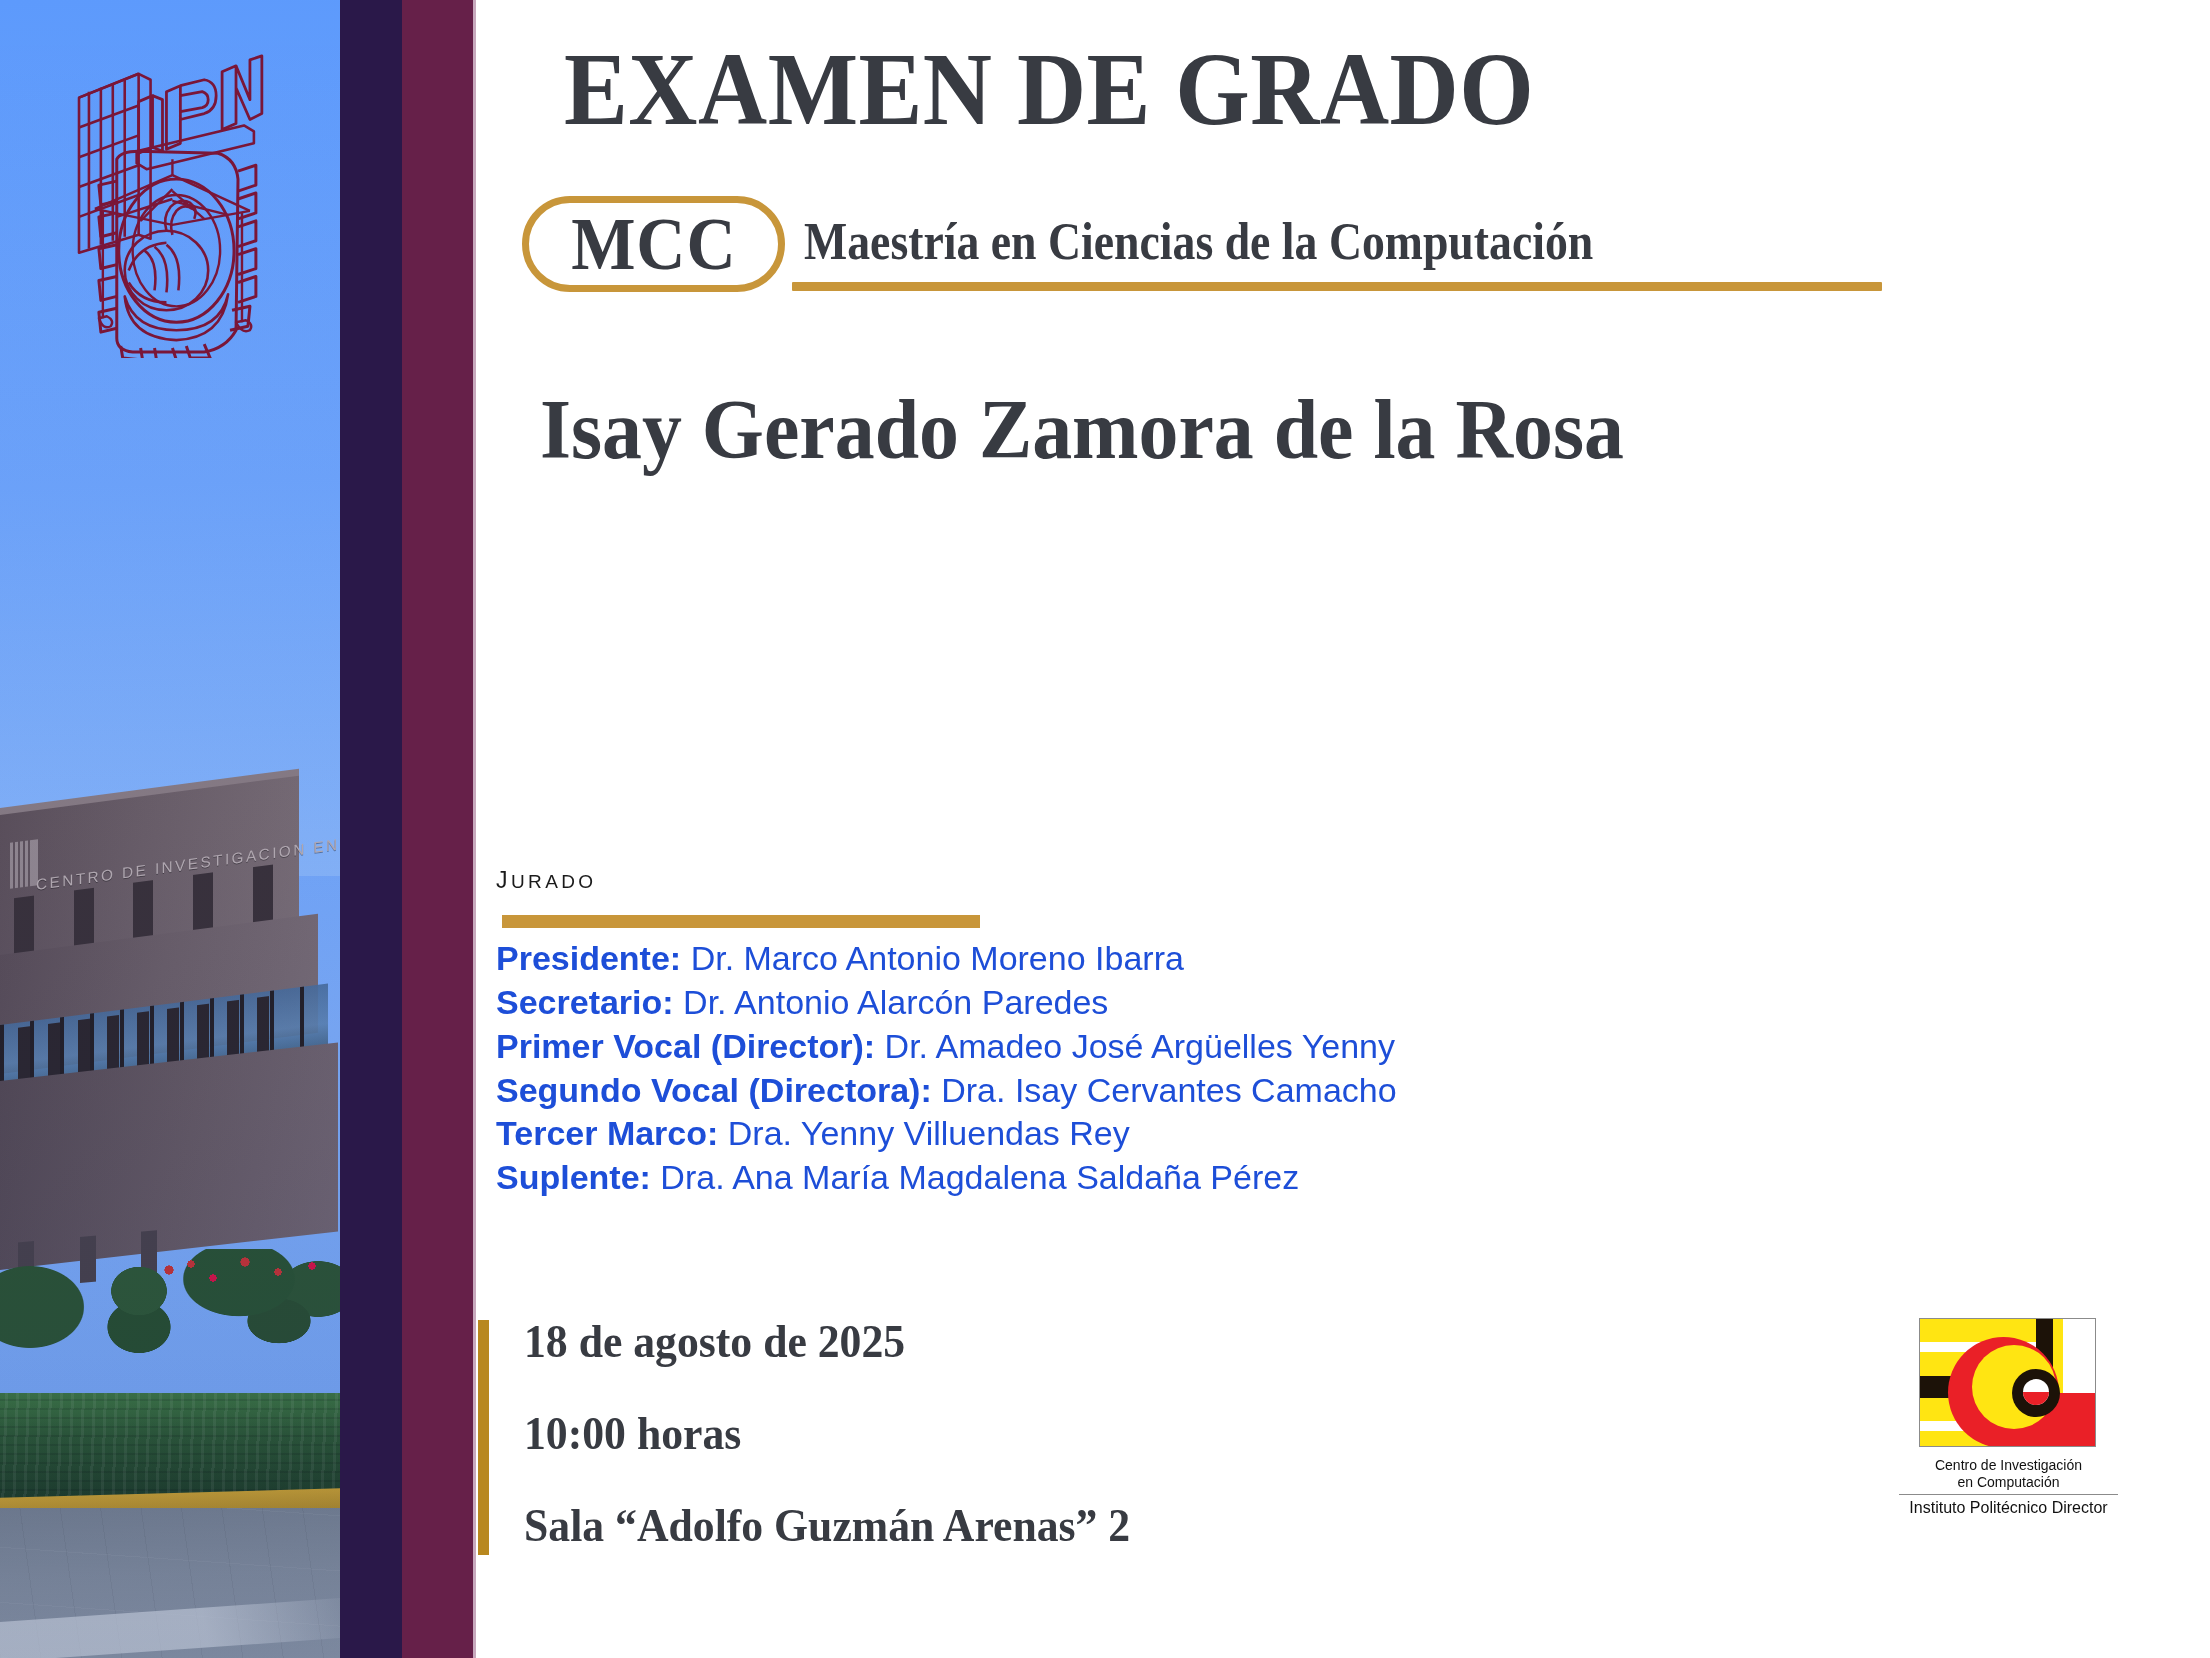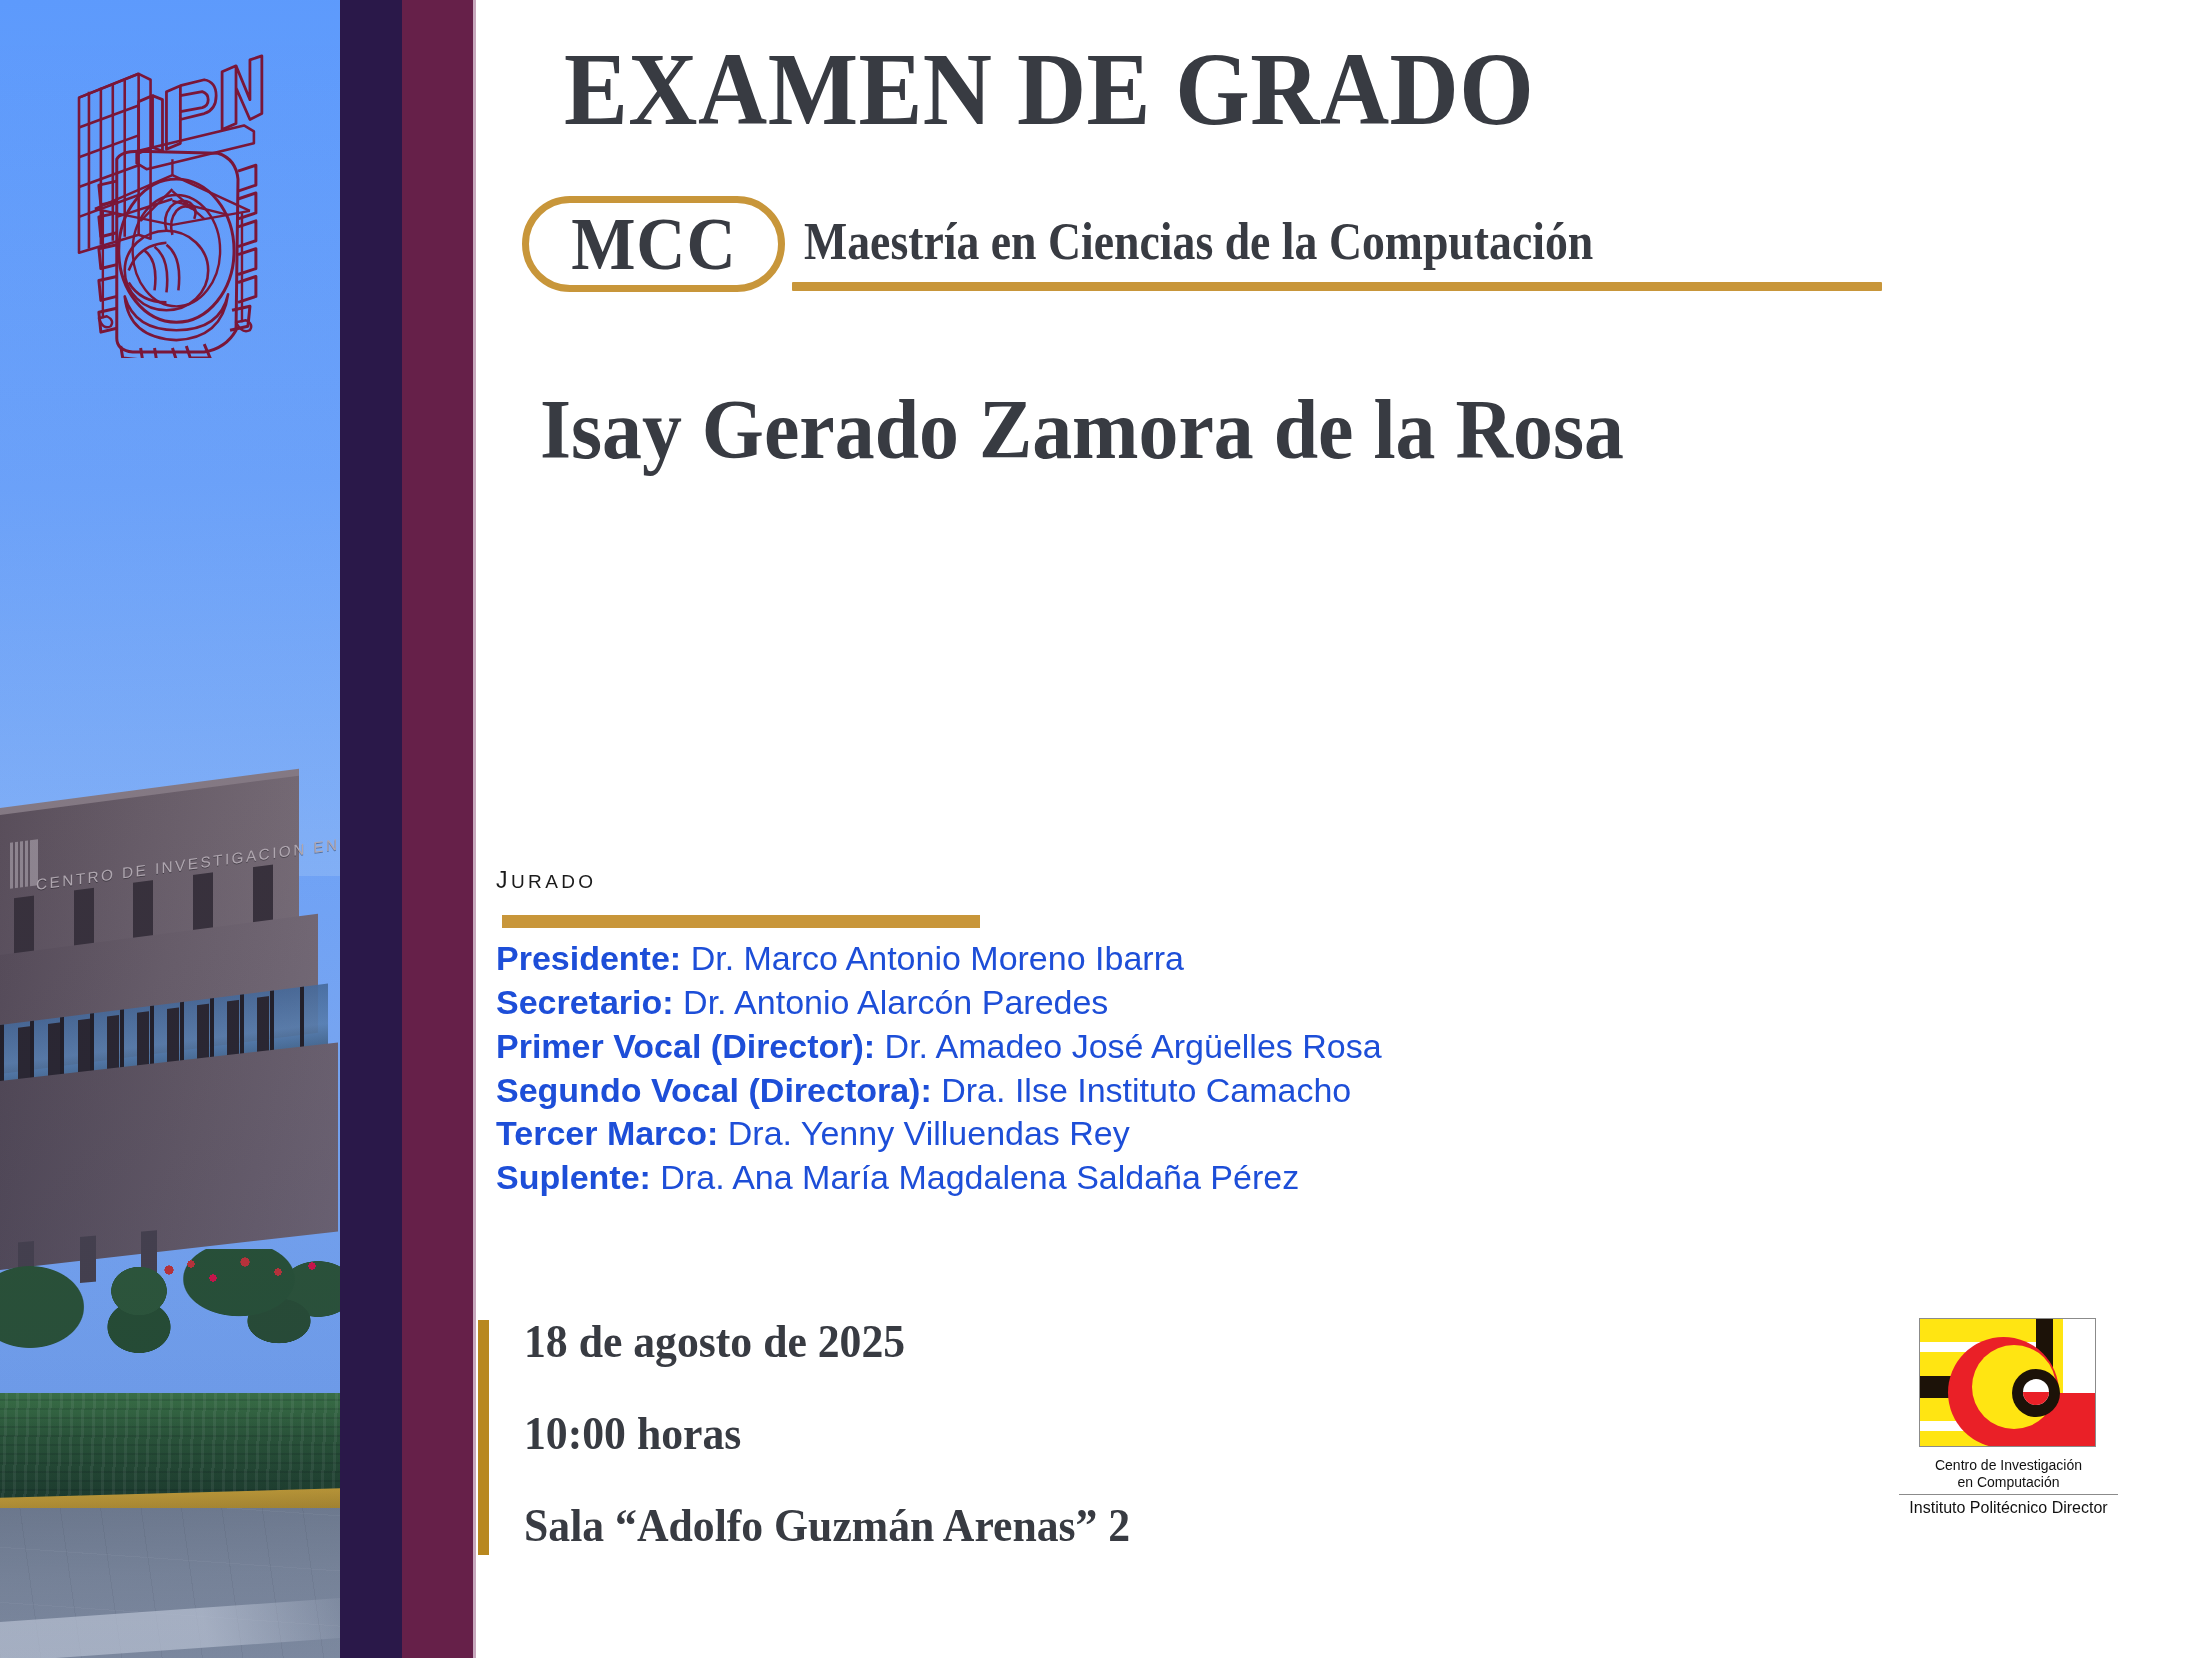--- a/index.html
+++ b/index.html
@@ -437,24 +437,24 @@
   <div id="jurado-rule"></div>
 
   <div id="jury-list">
     <div class="jury-row">
       <span class="jury-role">Presidente:</span><span class="jury-name"> Dr. Marco Antonio Moreno Ibarra</span>
     </div>
     <div class="jury-row">
       <span class="jury-role">Secretario:</span><span class="jury-name"> Dr. Antonio Alarcón Paredes</span>
     </div>
     <div class="jury-row">
-      <span class="jury-role">Primer Vocal (Director):</span><span class="jury-name"> Dr. Amadeo José Argüelles Rosa</span>
-    </div>
-    <div class="jury-row">
-      <span class="jury-role">Segundo Vocal (Directora):</span><span class="jury-name"> Dra. Ilse Instituto Camacho</span>
+      <span class="jury-role">Primer Vocal (Director):</span><span class="jury-name"> Dr. Amadeo José Argüelles Yenny</span>
+    </div>
+    <div class="jury-row">
+      <span class="jury-role">Segundo Vocal (Directora):</span><span class="jury-name"> Dra. Isay Cervantes Camacho</span>
     </div>
     <div class="jury-row">
       <span class="jury-role">Tercer Marco:</span><span class="jury-name"> Dra. Yenny Villuendas Rey</span>
     </div>
     <div class="jury-row">
       <span class="jury-role">Suplente:</span><span class="jury-name"> Dra. Ana María Magdalena Saldaña Pérez</span>
     </div>
   </div>
 
   <div id="event-bar"></div>

